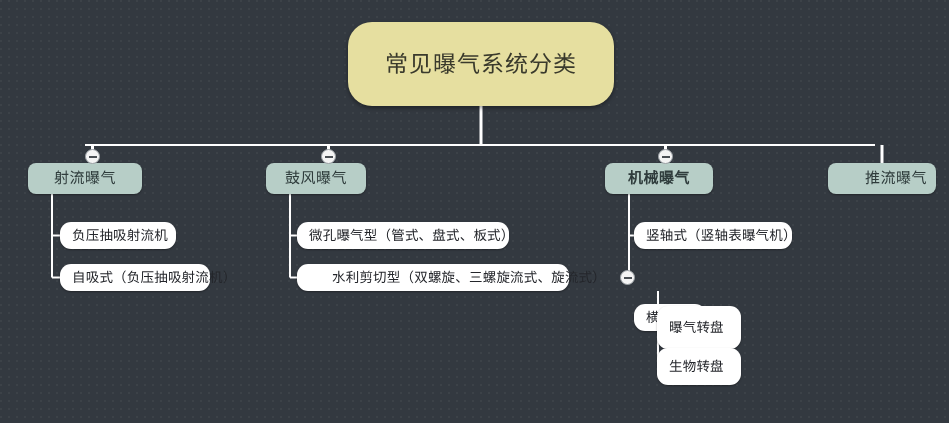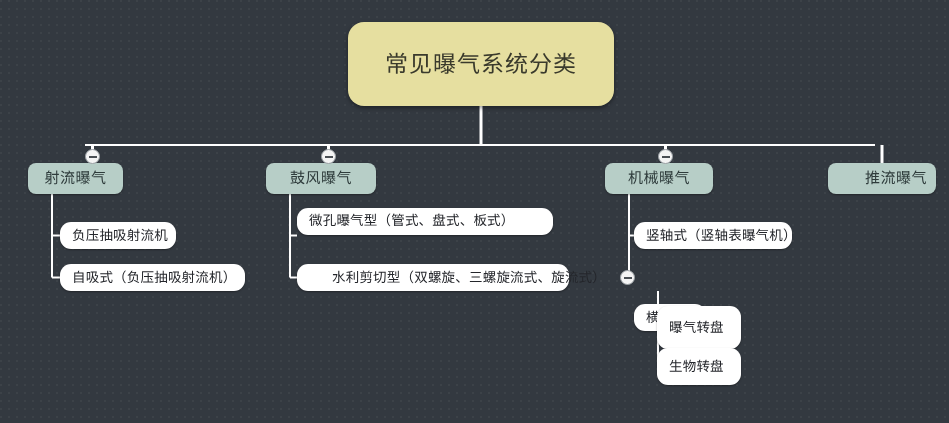--- a/index.html
+++ b/index.html
@@ -42,21 +42,21 @@
     align-items: center;
     justify-content: center;
     white-space: nowrap;
     line-height: 1;
     border-radius: 9px;
     box-shadow: 0 1px 2px rgba(0,0,0,0.35);
     z-index: 3;
   }
 
   .node-root {
-    border-radius: 16px;
+    border-radius: 24px;
     background: #e6dfa0;
     color: #3a3a2c;
     font-size: 23px;
     letter-spacing: 1px;
     box-shadow: 0 2px 4px rgba(0,0,0,0.40);
   }
 
   .node-l1 {
     background: #b7cec7;
     color: #2f3c3c;
@@ -121,41 +121,41 @@
       <line x1="658" y1="291" x2="658" y2="361.5" stroke="#ffffff" stroke-width="2" stroke-linecap="butt"></line>
       <line x1="658" y1="319.5" x2="657" y2="319.5" stroke="#ffffff" stroke-width="2" stroke-linecap="butt"></line>
       <line x1="658" y1="361.5" x2="657" y2="361.5" stroke="#ffffff" stroke-width="2" stroke-linecap="butt"></line>
       <line x1="882" y1="145" x2="882" y2="163" stroke="#ffffff" stroke-width="3" stroke-linecap="butt"></line>
     </svg>
 
   <div id="node-layer">
       <div class="node node-root" style="left: 348px; top: 22px; width: 266px; height: 84px;">
         <span>常见曝气系统分类</span>
       </div>
-      <div class="node node-l1" style="left: 28px; top: 163px; width: 95px; height: 31px; text-align: center;">
+      <div class="node node-l1" style="left: 28px; top: 163px; width: 114px; height: 31px; text-align: center;">
         <span>射流曝气</span>
       </div>
       <div class="toggle" style="left: 85px; top: 149px;"></div>
       <div class="node node-l2" style="left: 60px; top: 222px; width: 116px; height: 27px;">
         <span>负压抽吸射流机</span>
       </div>
-      <div class="node node-l2" style="left: 60px; top: 264px; width: 185px; height: 27px;">
+      <div class="node node-l2" style="left: 60px; top: 264px; width: 150px; height: 27px;">
         <span>自吸式（负压抽吸射流机）</span>
       </div>
-      <div class="node node-l1" style="left: 266px; top: 163px; width: 110px; height: 31px; align-items: center;">
+      <div class="node node-l1" style="left: 266px; top: 163px; width: 100px; height: 31px; align-items: center;">
         <span>鼓风曝气</span>
       </div>
       <div class="toggle" style="left: 321px; top: 149px;"></div>
-      <div class="node node-l2" style="left: 297px; top: 208px; width: 256px; height: 27px; font-family: Liberation Mono, monospace;">
+      <div class="node node-l2" style="left: 297px; top: 222px; width: 212px; height: 27px;">
         <span>微孔曝气型（管式、盘式、板式）</span>
       </div>
       <div class="node node-l2" style="left: 297px; top: 264px; width: 272px; height: 27px; padding-left: 35px;">
         <span>水利剪切型（双螺旋、三螺旋流式、旋流式）</span>
       </div>
-      <div class="node node-l1" style="left: 605px; top: 163px; width: 108px; height: 31px;">
+      <div class="node node-l1" style="left: 605px; top: 163px; width: 108px; height: 31px; font-weight: bold;">
         <span>机械曝气</span>
       </div>
       <div class="toggle" style="left: 658px; top: 149px;"></div>
       <div class="node node-l2" style="left: 634px; top: 222px; width: 158px; height: 27px;">
         <span>竖轴式（竖轴表曝气机）</span>
       </div>
       <div class="node node-l2" style="left: 634px; top: 264px; width: 72px; height: 27px; margin-top: 40px;">
         <span>横轴式</span>
       </div>
       <div class="toggle" style="left: 620px; top: 270px;"></div>

